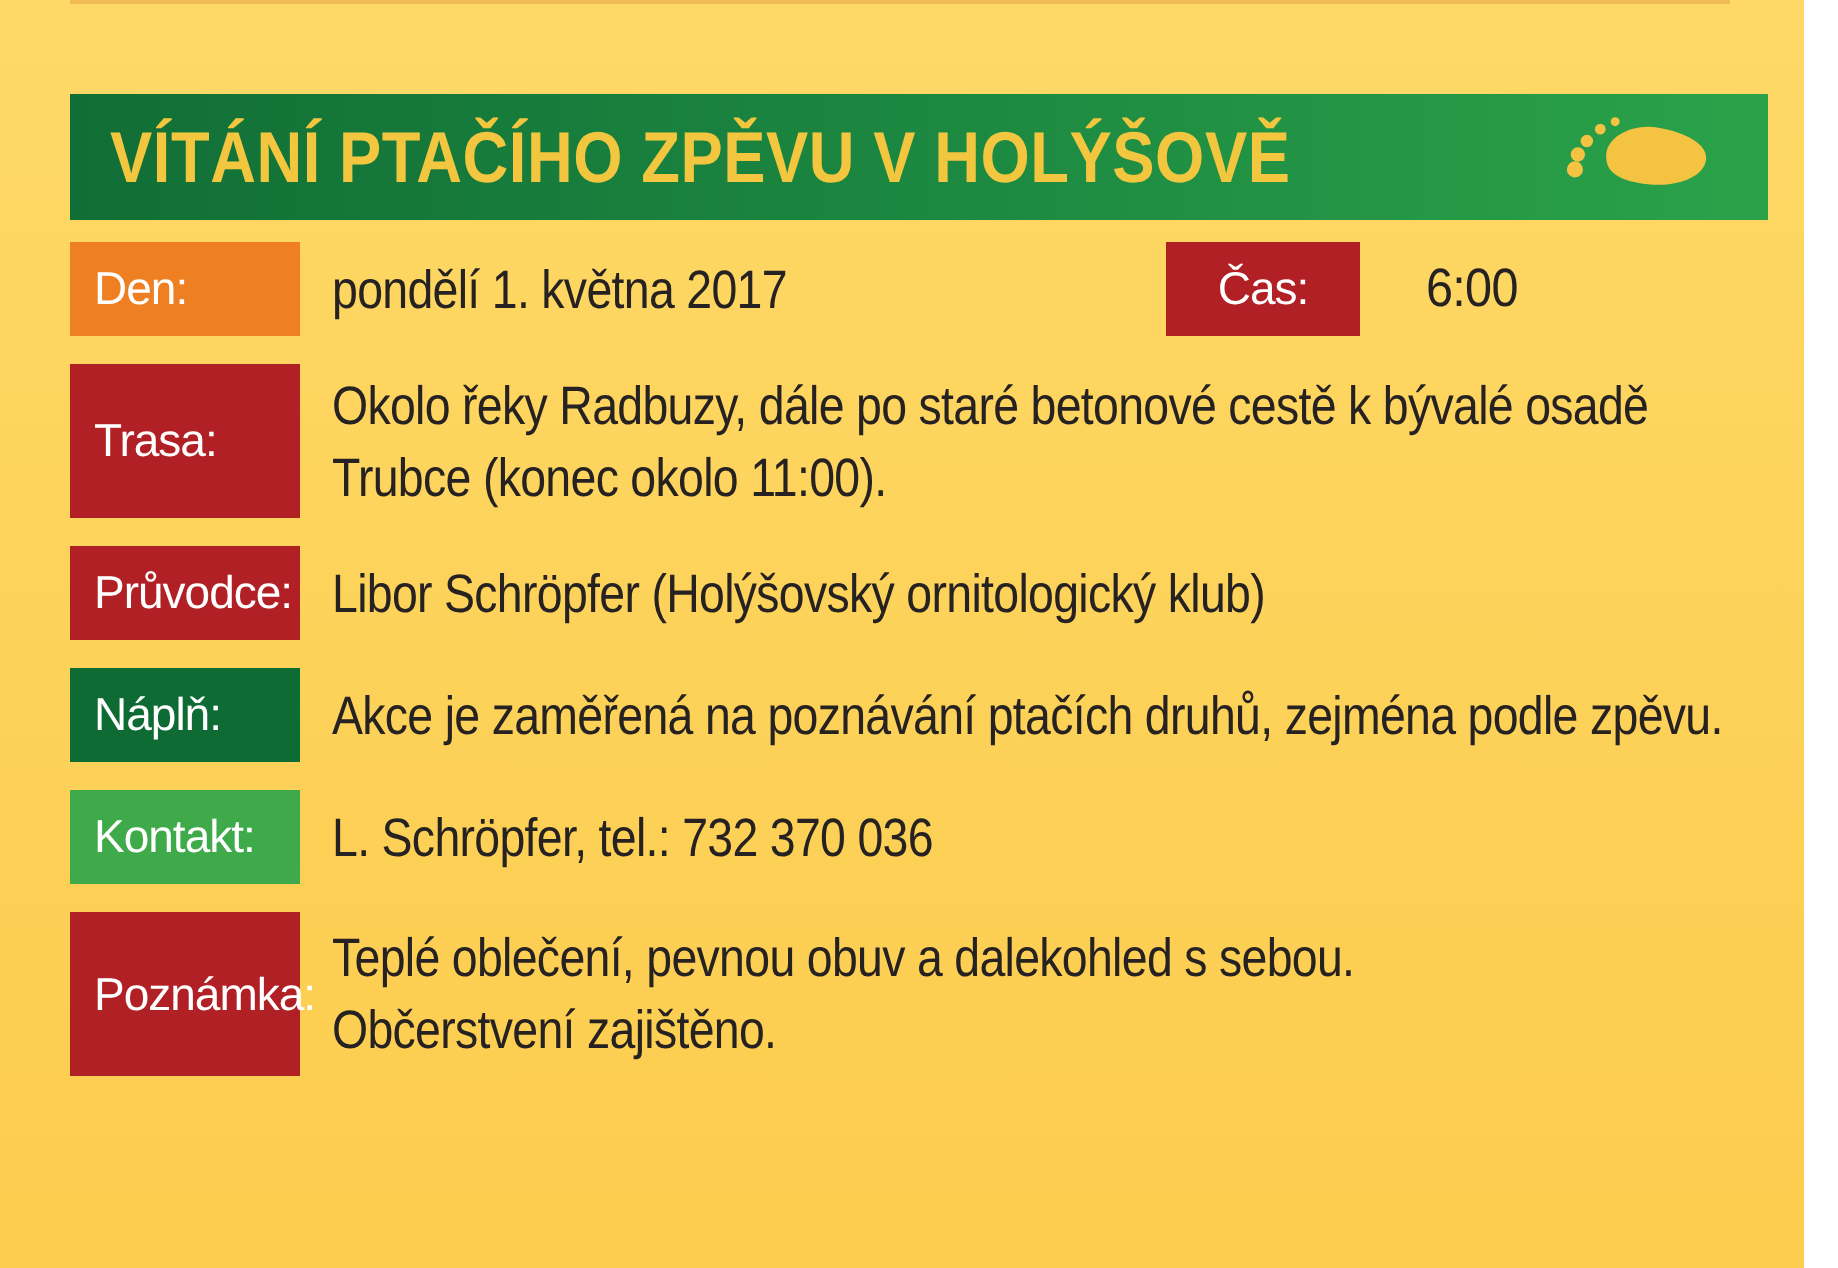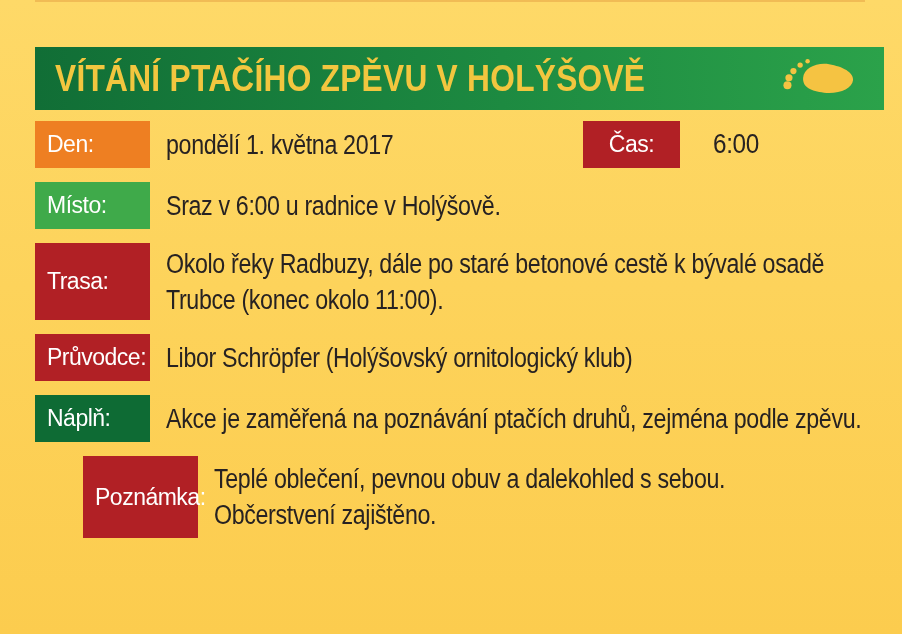--- a/index.html
+++ b/index.html
@@ -44,21 +44,21 @@
     position: absolute;
     left: 35px; top: 121px;
     width: 849px;
     display: flex;
     flex-direction: column;
     gap: 14px;
   }
   .row { position: relative; display: flex; align-items: stretch; }
   .row.single   { height: 47px; }
   .row.trasa    { height: 77px; }
-  .row.poznamka { height: 82px; margin-left: 48px; }
+  .row.poznamka { height: 82px; }
   .label-box {
     flex: 0 0 115px;
     width: 115px;
     box-sizing: border-box;
     padding-left: 12px;
     display: flex;
     align-items: center;
     color: #ffffff;
     font-size: 23px;
     letter-spacing: -0.5px;
@@ -130,43 +130,43 @@
 
     <div class="row single">
       <div class="label-box" style="background: rgb(238, 127, 34);">Den:</div>
       <div class="value">pondělí 1. května 2017</div>
       <div class="time-group">
         <div class="time-label" style="background: rgb(177, 32, 37);">Čas:</div>
         <div class="time-value">6:00</div>
       </div>
     </div>
 
-    <div class="row single">
-      <div class="label-box" style="background: rgb(63, 170, 74);">Místo:</div>
-      <div class="value">Sraz v 6:00 u radnice v Holýšově.</div>
-    </div>
 
     <div class="row trasa">
       <div class="label-box" style="background: rgb(177, 32, 37);">Trasa:</div>
       <div class="value">
         <div>Okolo řeky Radbuzy, dále po staré betonové cestě k bývalé osadě</div>
         <div>Trubce (konec okolo 11:00).</div>
       </div>
     </div>
 
     <div class="row single">
       <div class="label-box" style="background: rgb(177, 32, 37);">Průvodce:</div>
       <div class="value">Libor Schröpfer (Holýšovský ornitologický klub)</div>
     </div>
 
     <div class="row single">
       <div class="label-box" style="background: rgb(14, 107, 52);">Náplň:</div>
       <div class="value">Akce je zaměřená na poznávání ptačích druhů, zejména podle zpěvu.</div>
     </div>
 
+    <div class="row single">
+      <div class="label-box" style="background: rgb(63, 170, 74);">Kontakt:</div>
+      <div class="value">L. Schröpfer, tel.: 732 370 036</div>
+    </div>
 
     <div class="row poznamka">
       <div class="label-box" style="background: rgb(177, 32, 37);">Poznámka:</div>
       <div class="value">
         <div>Teplé oblečení, pevnou obuv a dalekohled s sebou.</div>
         <div>Občerstvení zajištěno.</div>
       </div>
     </div>
 
   </div>

